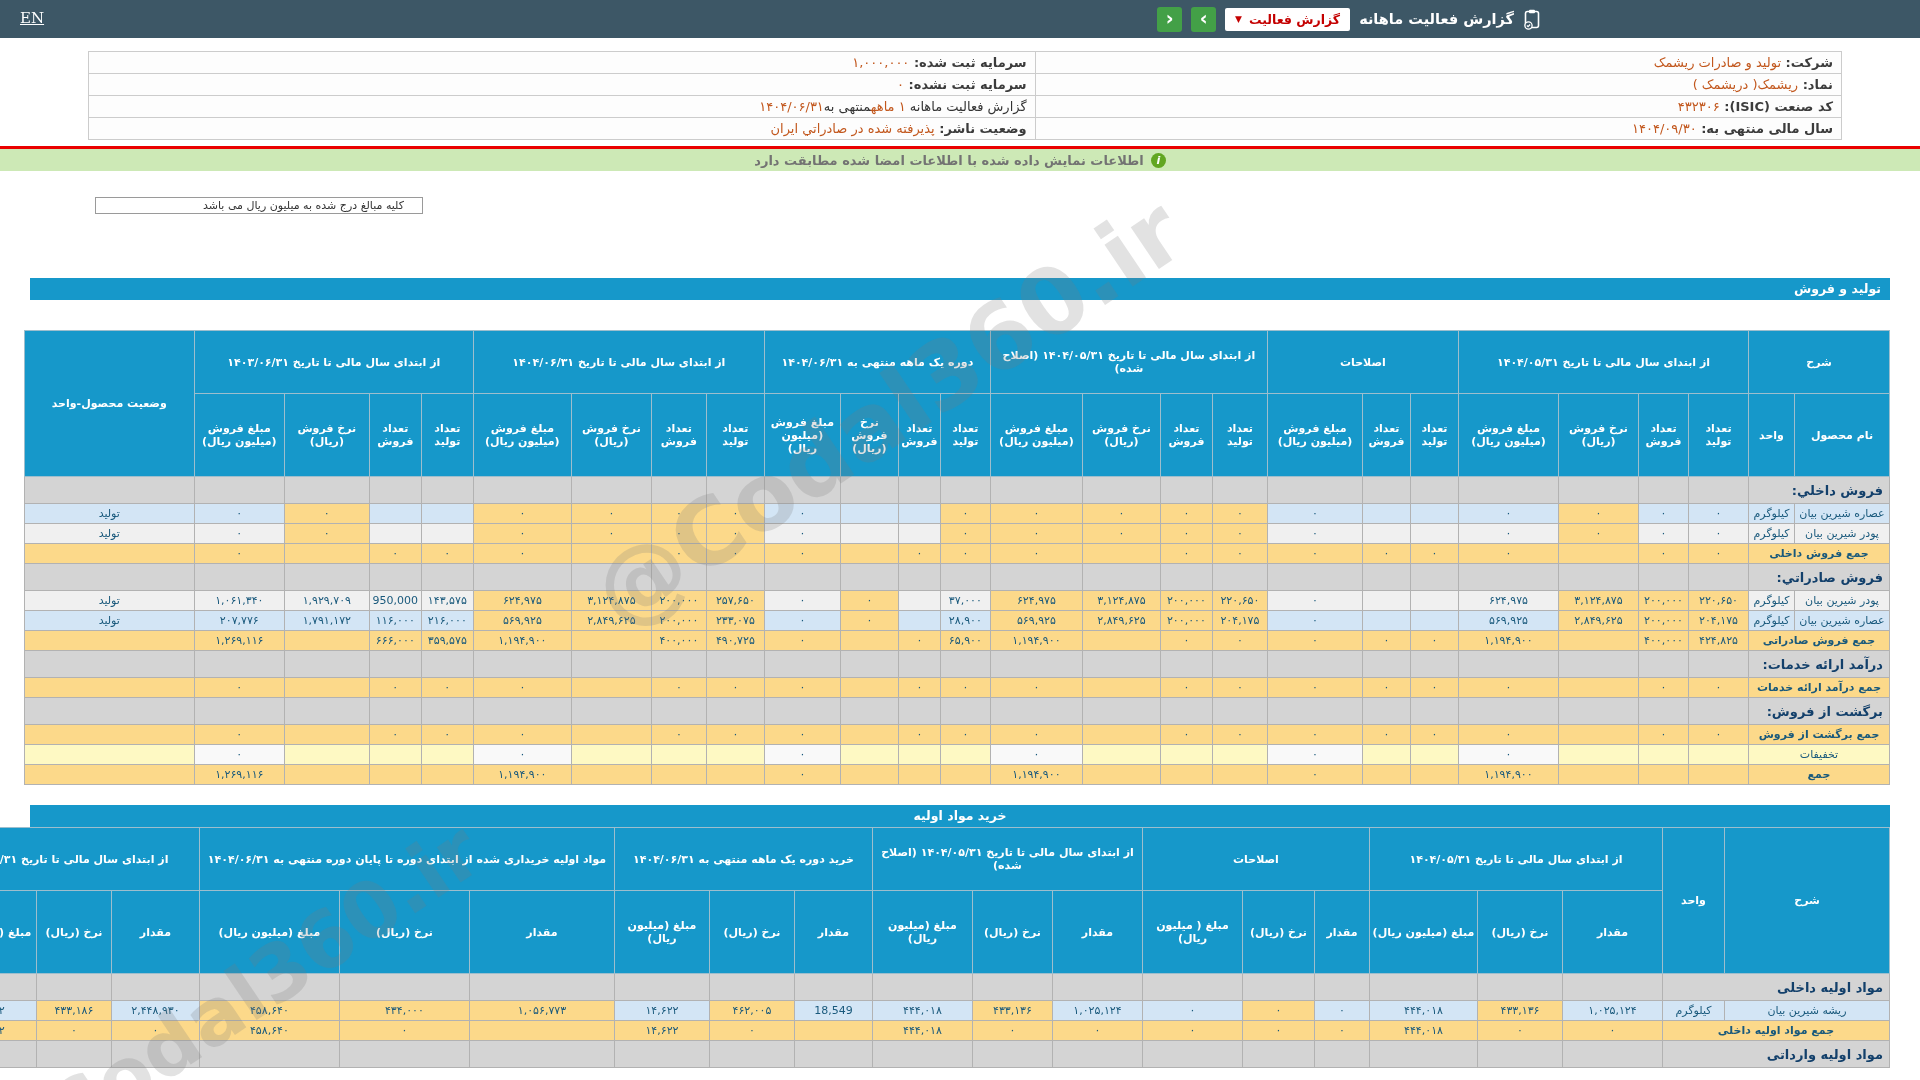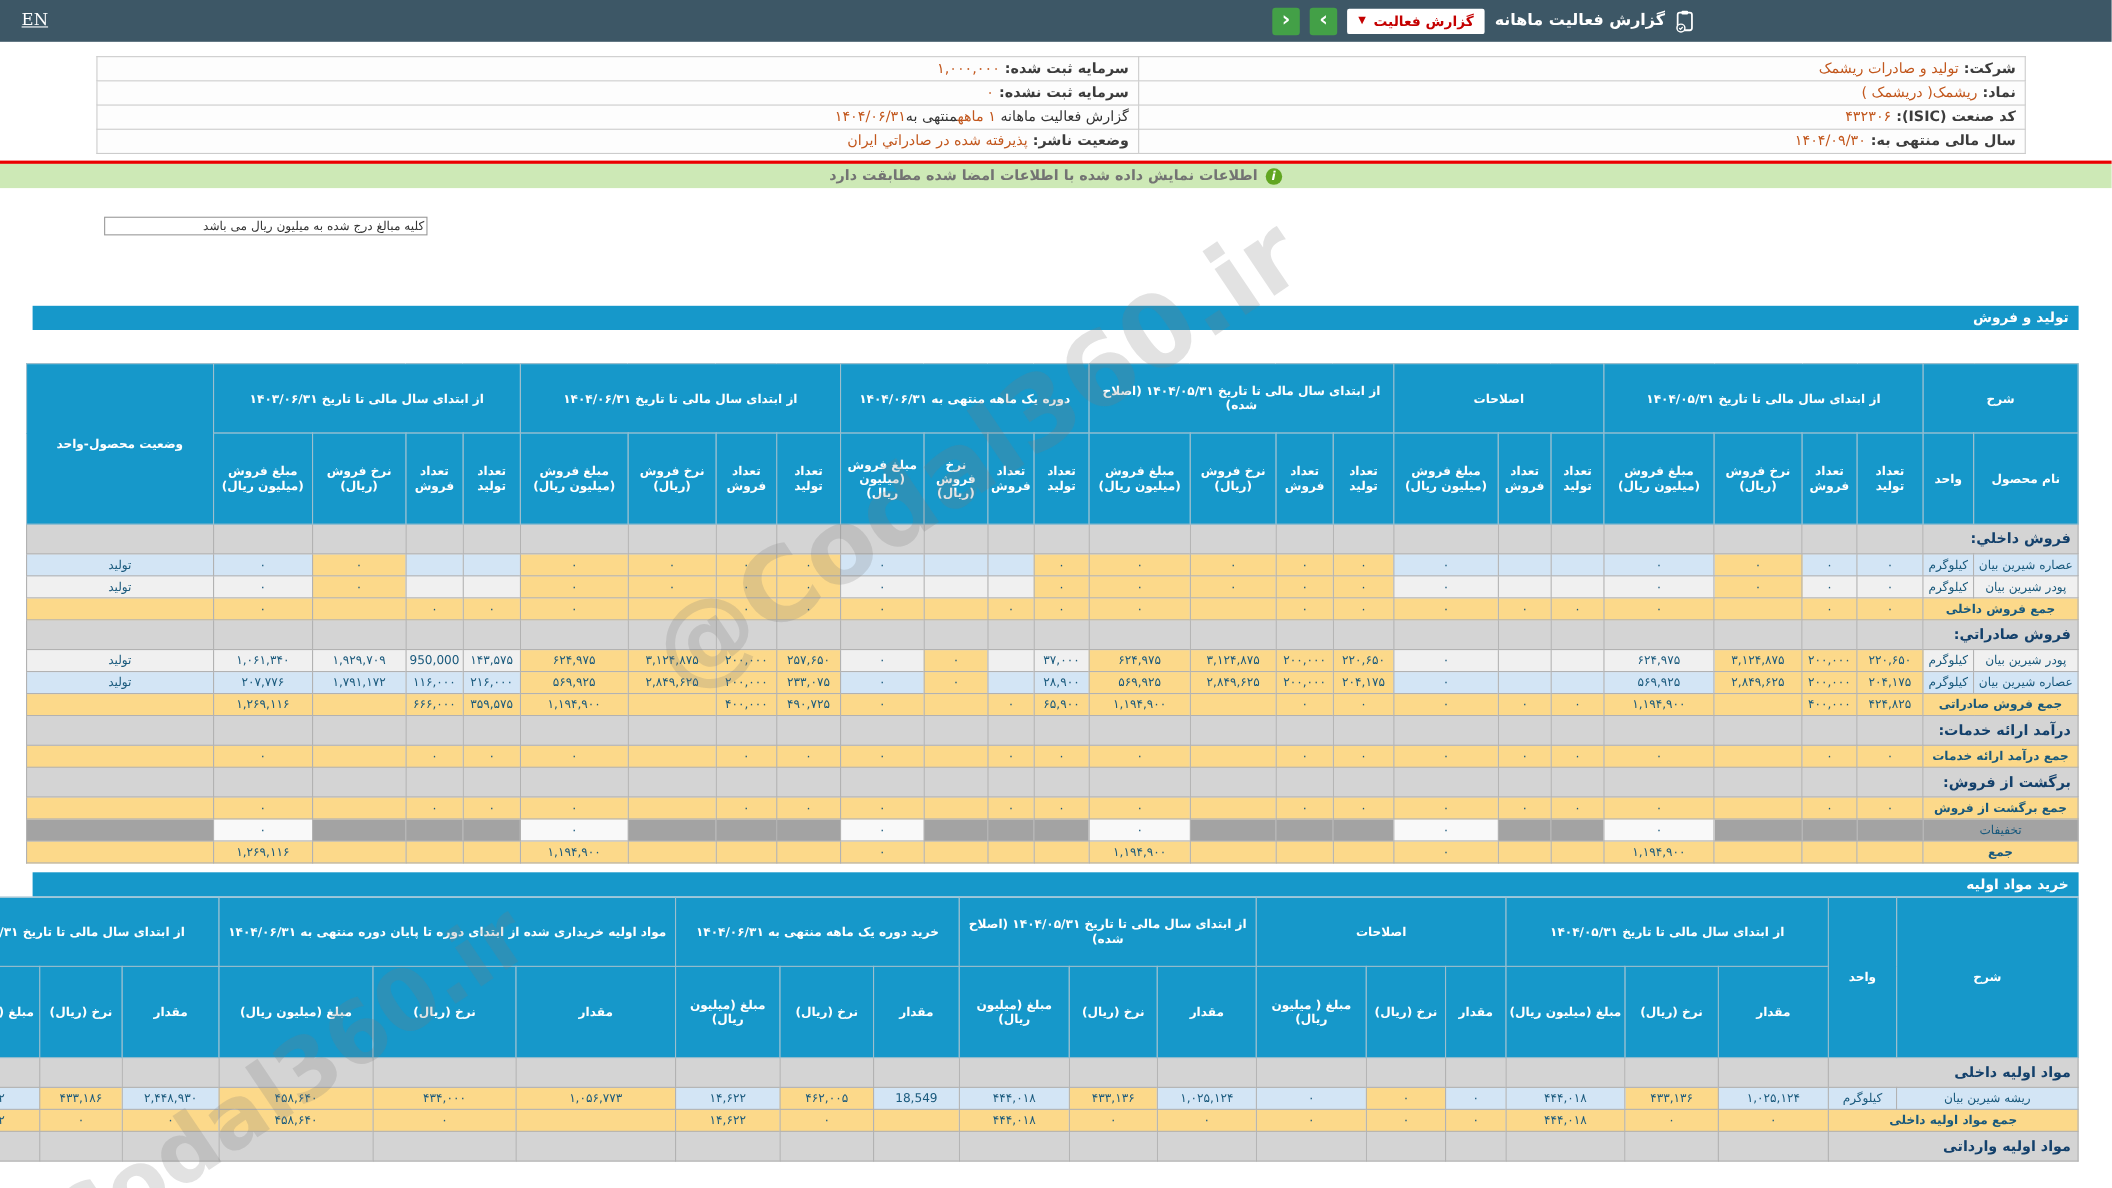--- a/index.html
+++ b/index.html
@@ -27,22 +27,22 @@
   .info-part{color:#333;}
   .info-part.hl{color:#c2571d;}
 
   .redline{height:3px;background:#ea0000;margin-top:6px;}
   .banner{height:22px;background:#cde9b6;display:flex;align-items:center;justify-content:center;gap:7px;}
   .banner-text{font-size:13px;font-weight:bold;color:#737373;}
   .info-ico{width:15px;height:15px;border-radius:50%;background:#61a621;color:#fff;font-size:11px;
     font-weight:bold;line-height:15px;text-align:center;font-style:italic;flex:0 0 auto;}
 
   .unitbox-wrap{direction:ltr;}
-  .unitbox{margin:26px 0 0 95px;width:294px;border:1px solid #9a9a9a;background:#fff;height:17px;
-    line-height:16px;font-size:11px;color:#333;padding:0 2px;direction:rtl;text-align:right;box-sizing:border-box;}
+  .unitbox{margin:26px 0 0 95px;width:328px;border:1px solid #9a9a9a;background:#fff;height:17px;
+    line-height:16px;font-size:11px;color:#333;padding:0 18px;direction:rtl;text-align:right;box-sizing:border-box;}
 
   
   .bar{margin:0 30px;height:22px;background:#1698ca;color:#fff;font-weight:bold;font-size:12.5px;
     line-height:22px;padding:0 9px;}
   .bar.first{margin-top:64px;}
   .subnote{margin:0 30px;height:20px;line-height:20px;background:#fff;border:1px solid #ccc;border-top:none;
     font-size:11px;font-weight:bold;color:#222;padding:0 8px;}
   .tbl-wrap{margin:30px 30px 0 30px;}
   .tbl-wrap.tight{margin-top:12px;}
   table.data{width:100%;border-collapse:collapse;table-layout:fixed;direction:rtl;}
@@ -52,21 +52,21 @@
   table.data thead tr.s th{height:46px;}
   table.data td{border:1px solid #b2b2b2;text-align:center;color:#19597c;font-size:11px;padding:3px 2px;word-wrap:break-word;}
   td.name{text-align:right;color:#222;padding:3px 6px;}
   tr.total td.name{font-weight:bold;}
   td.st{text-align:right;padding-left:4px;padding-right:14px;}
   tr.section td{background:#d4d4d4;height:20px;}
   tr.section td.sec-name{color:#13406b;font-weight:bold;text-align:right;font-size:13px;padding:2px 6px;}
   tr.blue td{background:#d3e5f5;}
   tr.white td{background:#f0f0f0;}
   tr.total td{background:#fcd98a;}
-  tr.disc td{background:#a3a3a3;}
+  tr.disc td{background:#fef9c3;}
   table.data td.y{background:#fcd98a !important;}
   table.data td.w{background:#f9f9f9 !important;}
 
   
   .wm{position:absolute;direction:ltr;font-weight:bold;color:rgba(125,125,125,0.22);
     transform:rotate(-34deg);pointer-events:none;z-index:6;white-space:nowrap;}
   .wm1{font-size:92px;left:545px;top:360px;}
   .wm2{font-size:78px;left:-60px;top:960px;}
 </style>
 </head>
@@ -579,21 +579,21 @@
             <td></td>
             <td></td>
             <td></td>
             <td>۱,۲۶۹,۱۱۶</td>
             <td class="st"></td>
           </tr>
         </tbody>
       </table>
   </div>
 
-  <div class="bar tight" style="margin-top:8px;">خرید مواد اولیه</div>
+  <div class="bar tight" style="margin-top:20px;text-align:center;">خرید مواد اولیه</div>
   <div class="tbl-wrap tight" style="margin-top:0;">
     <table class="data" id="t2">
         <colgroup>
           <col style="width: 165px;">
           <col style="width: 62px;">
           <col style="width: 100px;">
           <col style="width: 85px;">
           <col style="width: 108px;">
           <col style="width: 55px;">
           <col style="width: 72px;">

